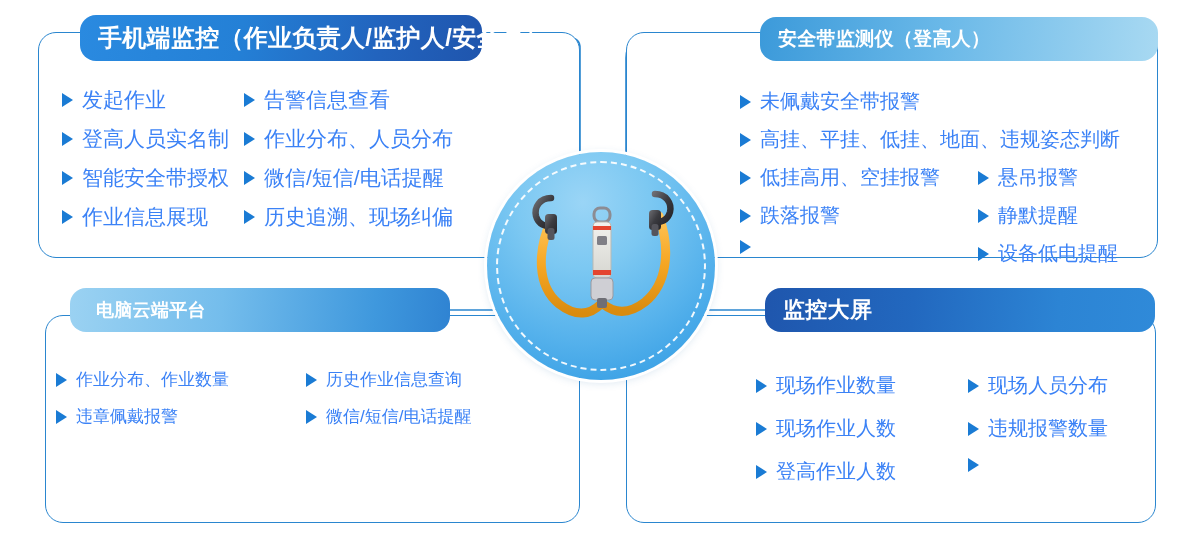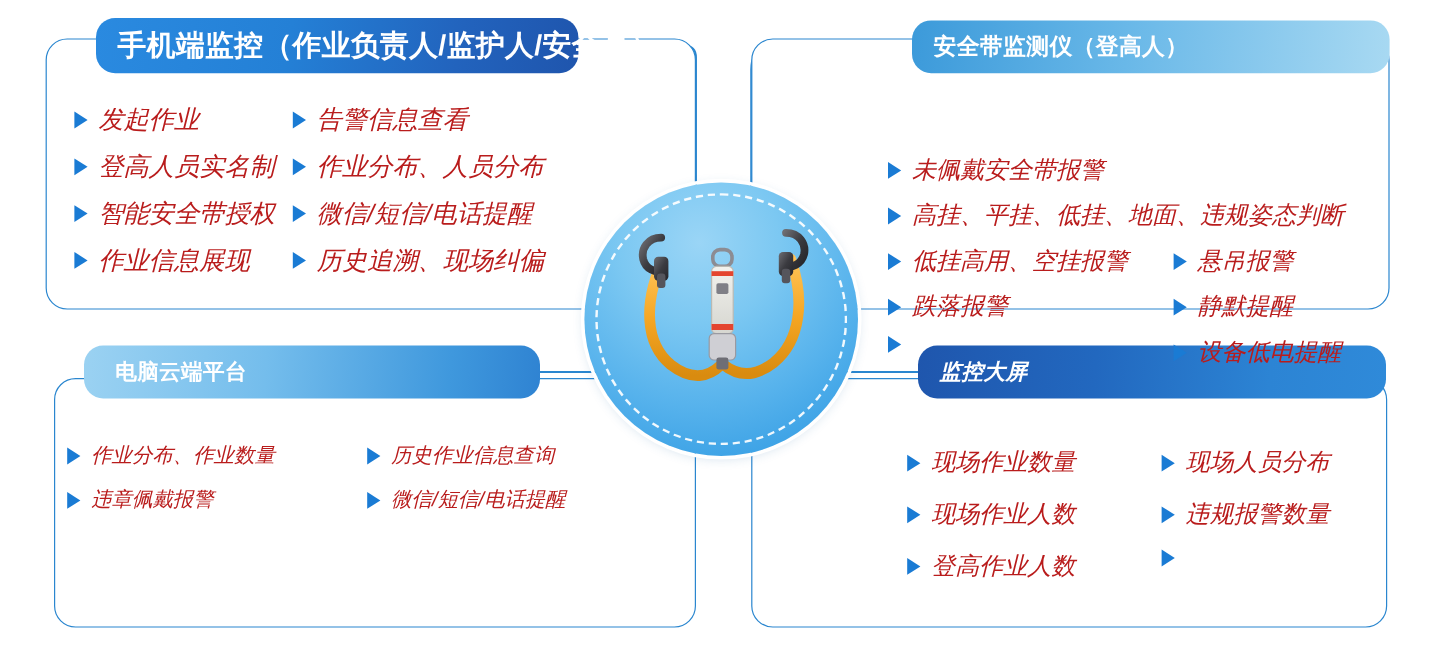--- a/index.html
+++ b/index.html
@@ -81,49 +81,49 @@
     border-radius:16px;
   }
   .tab-bl .tab-title{font-size:18px;}
 
   .tab-br{
     left:765px;top:288px;width:390px;height:44px;
     padding-left:18px;
     background:linear-gradient(95deg,#1f56ad 0%,#2268bf 38%,#2c84d4 75%,#2f8ad9 100%);
     border-radius:16px;
   }
-  .tab-br .tab-title{font-size:18px;font-style:italic;}
+  .tab-br .tab-title{font-size:22px;}
 
   
   .body{
     position:absolute;
     z-index:5;
     box-sizing:border-box;
   }
   .row{display:flex;align-items:flex-start;}
   .item{display:flex;align-items:center;white-space:nowrap;}
   .bullet{
     flex:0 0 auto;
     width:0;height:0;
     border-top:7px solid transparent;
     border-bottom:7px solid transparent;
     border-left:11px solid #1a7bd4;
     margin-right:9px;
   }
-  .txt{color:#b91c1c;font-style:italic;}
+  .txt{color:#3b82f6;}
 
   
   .body-tl{left:62px;top:86px;width:510px;}
   .body-tl .row{margin-bottom:11px;}
   .body-tl .item{font-size:21px;}
   .body-tl .col1{width:182px;}
   .body-tl .txt{font-size:21px;}
 
   
-  .body-tr{left:740px;top:88px;width:420px;margin-top:40px;}
+  .body-tr{left:740px;top:88px;width:420px;}
   .body-tr .row{margin-bottom:11px;}
   .body-tr .txt{font-size:20px;}
   .body-tr .col1{width:238px;}
 
   
   .body-bl{left:56px;top:368px;width:520px;}
   .body-bl .row{margin-bottom:14px;}
   .body-bl .txt{font-size:17px;}
   .body-bl .col1{width:250px;}
 

